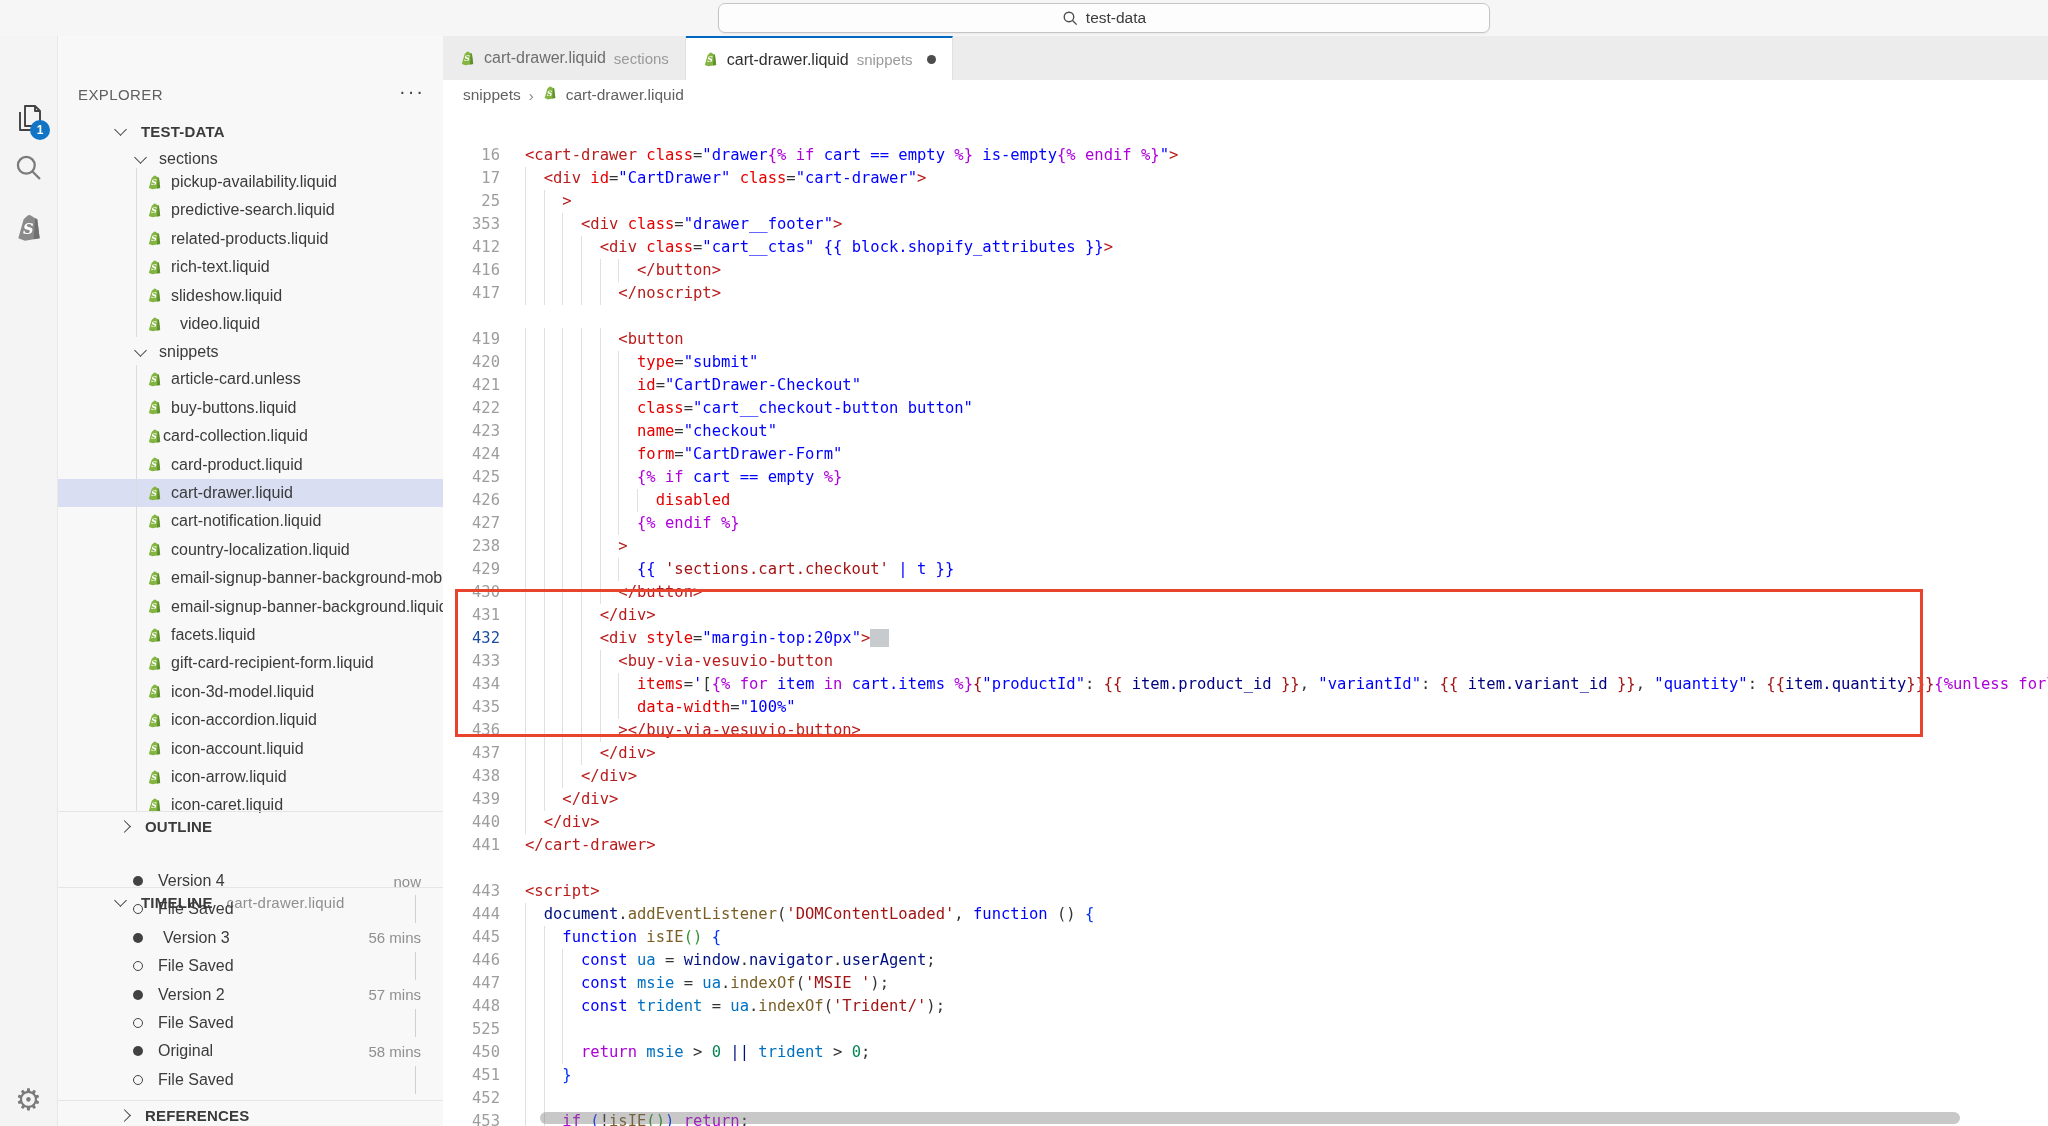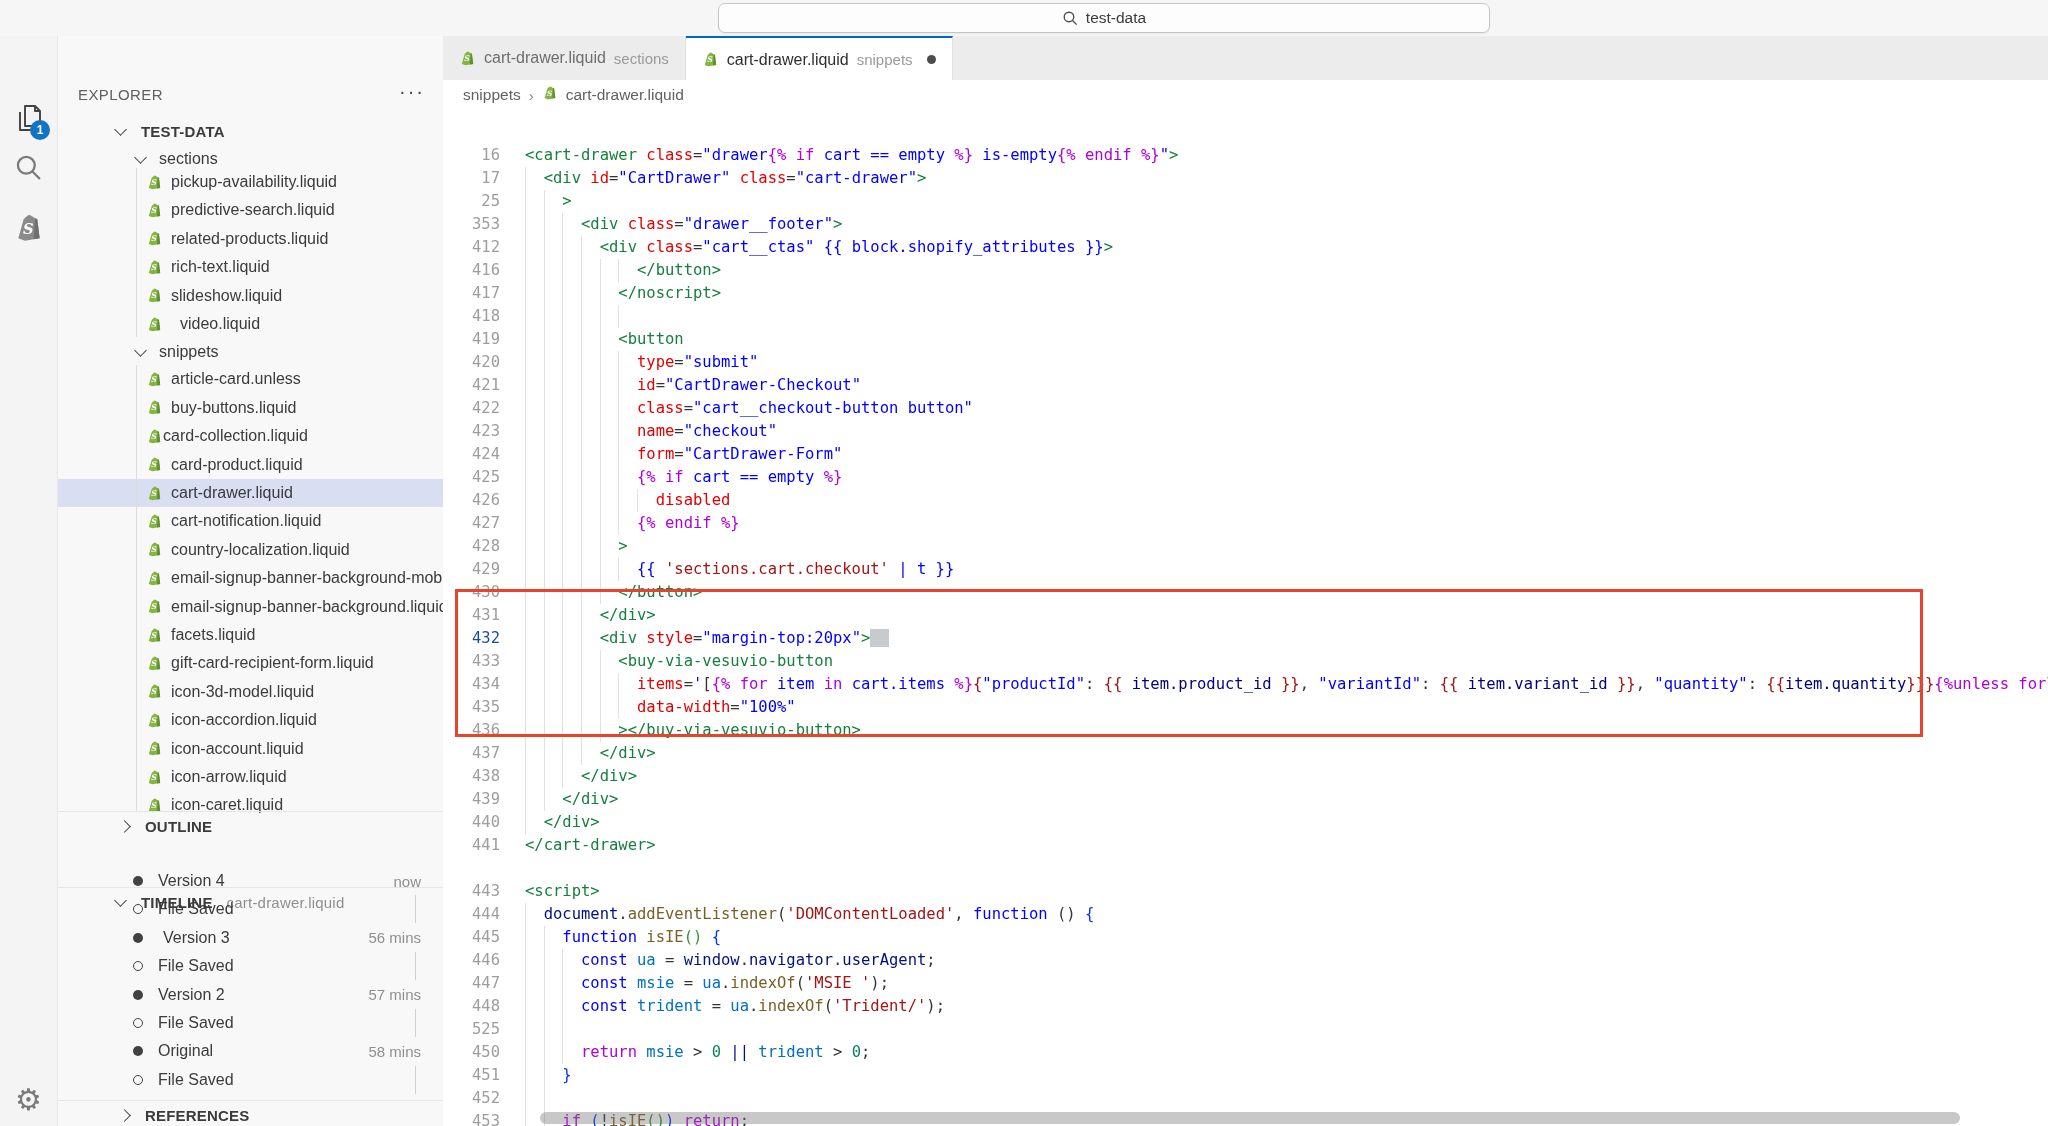--- a/index.html
+++ b/index.html
@@ -45,21 +45,21 @@
               gap:8px;padding-left:20px;font-size:15.5px;color:#616161;box-sizing:border-box;}
   .bc-sep{color:#8a8a8a;font-size:15px;}
   
   .code{position:absolute;left:0;top:72px;width:1605px;height:1018px;font-family:"DejaVu Sans Mono", monospace;
         font-size:15.5px;line-height:23px;}
   .row{position:absolute;left:0;width:1605px;height:23px;white-space:pre;}
   .ln{position:absolute;left:0;width:57px;text-align:right;color:#9d9d9d;}
   .ln.active{color:#1b4d9e;}
   .lc{position:absolute;left:82px;top:0;}
   .ig{position:absolute;top:0;height:23px;width:0;border-left:1px solid #e0e0e0;}
-  .tk-tag{color:#15803d}.tk-attr{color:#e50000}.tk-str{color:#0000ff}.tk-liq{color:#af00db}
+  .tk-tag{color:#b91c1c}.tk-attr{color:#e50000}.tk-str{color:#0000ff}.tk-liq{color:#af00db}
   .tk-mar{color:#a31515}.tk-sstr{color:#a31515}.tk-navy{color:#000080}.tk-doc{color:#001080}
   .tk-fn{color:#795e26}.tk-kw{color:#0000ff}.tk-ctl{color:#af00db}.tk-var{color:#0070c1}
   .tk-num{color:#098658}.tk-pun{color:#333333}.tk-brc1{color:#0431fa}.tk-brc2{color:#319331}
   .tk-ghost{background:#c8cbce;color:transparent;}
   .annotation-box{position:absolute;border:3.5px solid #e8432c;pointer-events:none;}
   .hscrollbar{position:absolute;background:rgba(110,110,110,.38);border-radius:6px;}
 </style>
 </head>
 <body>
 
@@ -391,31 +391,30 @@
       <span>cart-drawer.liquid</span>
     </div>
     <div class="code" id="code">
         <div class="row" style="top: 36px;"><span class="ln">16</span><span class="lc"><span class="tk-tag">&lt;cart-drawer</span><span class="tk-attr"> class</span><span class="tk-pun">=</span><span class="tk-str">"drawer</span><span class="tk-liq">{% if</span><span class="tk-str"> cart == empty </span><span class="tk-liq">%}</span><span class="tk-str"> is-empty</span><span class="tk-liq">{% endif %}</span><span class="tk-str">"</span><span class="tk-tag">&gt;</span></span></div>
         <div class="row" style="top: 59px;"><span class="ln">17</span><span class="ig" style="left: 82px;"></span><span class="lc">  <span class="tk-tag">&lt;div</span><span class="tk-attr"> id</span><span class="tk-pun">=</span><span class="tk-str">"CartDrawer"</span><span class="tk-attr"> class</span><span class="tk-pun">=</span><span class="tk-str">"cart-drawer"</span><span class="tk-tag">&gt;</span></span></div>
         <div class="row" style="top: 82px;"><span class="ln">25</span><span class="ig" style="left: 82px;"></span><span class="ig" style="left: 100.66px;"></span><span class="lc">    <span class="tk-tag">&gt;</span></span></div>
         <div class="row" style="top: 105px;"><span class="ln">353</span><span class="ig" style="left: 82px;"></span><span class="ig" style="left: 100.66px;"></span><span class="ig" style="left: 119.32px;"></span><span class="lc">      <span class="tk-tag">&lt;div</span><span class="tk-attr"> class</span><span class="tk-pun">=</span><span class="tk-str">"drawer__footer"</span><span class="tk-tag">&gt;</span></span></div>
         <div class="row" style="top: 128px;"><span class="ln">412</span><span class="ig" style="left: 82px;"></span><span class="ig" style="left: 100.66px;"></span><span class="ig" style="left: 119.32px;"></span><span class="ig" style="left: 137.98px;"></span><span class="lc">        <span class="tk-tag">&lt;div</span><span class="tk-attr"> class</span><span class="tk-pun">=</span><span class="tk-str">"cart__ctas"</span><span class="tk-pun"> </span><span class="tk-str">{{ block.shopify_attributes }}</span><span class="tk-tag">&gt;</span></span></div>
         <div class="row" style="top: 151px;"><span class="ln">416</span><span class="ig" style="left: 82px;"></span><span class="ig" style="left: 100.66px;"></span><span class="ig" style="left: 119.32px;"></span><span class="ig" style="left: 137.98px;"></span><span class="ig" style="left: 156.64px;"></span><span class="ig" style="left: 175.3px;"></span><span class="lc">            <span class="tk-tag">&lt;/button&gt;</span></span></div>
         <div class="row" style="top: 174px;"><span class="ln">417</span><span class="ig" style="left: 82px;"></span><span class="ig" style="left: 100.66px;"></span><span class="ig" style="left: 119.32px;"></span><span class="ig" style="left: 137.98px;"></span><span class="ig" style="left: 156.64px;"></span><span class="lc">          <span class="tk-tag">&lt;/noscript&gt;</span></span></div>
-        <div class="row" style="top: 197px;"><span class="ln">418</span><span class="ig" style="left: 82px;"></span><span class="ig" style="left: 100.66px;"></span><span class="ig" style="left: 119.32px;"></span><span class="ig" style="left: 137.98px;"></span><span class="ig" style="left: 156.64px;"></span><span class="ig" style="left: 175.3px;"></span><span class="lc">            </span></div>
         <div class="row" style="top: 220px;"><span class="ln">419</span><span class="ig" style="left: 82px;"></span><span class="ig" style="left: 100.66px;"></span><span class="ig" style="left: 119.32px;"></span><span class="ig" style="left: 137.98px;"></span><span class="ig" style="left: 156.64px;"></span><span class="lc">          <span class="tk-tag">&lt;button</span></span></div>
         <div class="row" style="top: 243px;"><span class="ln">420</span><span class="ig" style="left: 82px;"></span><span class="ig" style="left: 100.66px;"></span><span class="ig" style="left: 119.32px;"></span><span class="ig" style="left: 137.98px;"></span><span class="ig" style="left: 156.64px;"></span><span class="ig" style="left: 175.3px;"></span><span class="lc">            <span class="tk-attr">type</span><span class="tk-pun">=</span><span class="tk-str">"submit"</span></span></div>
         <div class="row" style="top: 266px;"><span class="ln">421</span><span class="ig" style="left: 82px;"></span><span class="ig" style="left: 100.66px;"></span><span class="ig" style="left: 119.32px;"></span><span class="ig" style="left: 137.98px;"></span><span class="ig" style="left: 156.64px;"></span><span class="ig" style="left: 175.3px;"></span><span class="lc">            <span class="tk-attr">id</span><span class="tk-pun">=</span><span class="tk-str">"CartDrawer-Checkout"</span></span></div>
         <div class="row" style="top: 289px;"><span class="ln">422</span><span class="ig" style="left: 82px;"></span><span class="ig" style="left: 100.66px;"></span><span class="ig" style="left: 119.32px;"></span><span class="ig" style="left: 137.98px;"></span><span class="ig" style="left: 156.64px;"></span><span class="ig" style="left: 175.3px;"></span><span class="lc">            <span class="tk-attr">class</span><span class="tk-pun">=</span><span class="tk-str">"cart__checkout-button button"</span></span></div>
         <div class="row" style="top: 312px;"><span class="ln">423</span><span class="ig" style="left: 82px;"></span><span class="ig" style="left: 100.66px;"></span><span class="ig" style="left: 119.32px;"></span><span class="ig" style="left: 137.98px;"></span><span class="ig" style="left: 156.64px;"></span><span class="ig" style="left: 175.3px;"></span><span class="lc">            <span class="tk-attr">name</span><span class="tk-pun">=</span><span class="tk-str">"checkout"</span></span></div>
         <div class="row" style="top: 335px;"><span class="ln">424</span><span class="ig" style="left: 82px;"></span><span class="ig" style="left: 100.66px;"></span><span class="ig" style="left: 119.32px;"></span><span class="ig" style="left: 137.98px;"></span><span class="ig" style="left: 156.64px;"></span><span class="ig" style="left: 175.3px;"></span><span class="lc">            <span class="tk-attr">form</span><span class="tk-pun">=</span><span class="tk-str">"CartDrawer-Form"</span></span></div>
         <div class="row" style="top: 358px;"><span class="ln">425</span><span class="ig" style="left: 82px;"></span><span class="ig" style="left: 100.66px;"></span><span class="ig" style="left: 119.32px;"></span><span class="ig" style="left: 137.98px;"></span><span class="ig" style="left: 156.64px;"></span><span class="ig" style="left: 175.3px;"></span><span class="lc">            <span class="tk-liq">{% if</span><span class="tk-str"> cart == empty </span><span class="tk-liq">%}</span></span></div>
         <div class="row" style="top: 381px;"><span class="ln">426</span><span class="ig" style="left: 82px;"></span><span class="ig" style="left: 100.66px;"></span><span class="ig" style="left: 119.32px;"></span><span class="ig" style="left: 137.98px;"></span><span class="ig" style="left: 156.64px;"></span><span class="ig" style="left: 175.3px;"></span><span class="ig" style="left: 193.96px;"></span><span class="lc">              <span class="tk-attr">disabled</span></span></div>
         <div class="row" style="top: 404px;"><span class="ln">427</span><span class="ig" style="left: 82px;"></span><span class="ig" style="left: 100.66px;"></span><span class="ig" style="left: 119.32px;"></span><span class="ig" style="left: 137.98px;"></span><span class="ig" style="left: 156.64px;"></span><span class="ig" style="left: 175.3px;"></span><span class="lc">            <span class="tk-liq">{% endif %}</span></span></div>
-        <div class="row" style="top: 427px;"><span class="ln">428</span><span class="ig" style="left: 82px;"></span><span class="ig" style="left: 100.66px;"></span><span class="ig" style="left: 119.32px;"></span><span class="ig" style="left: 137.98px;"></span><span class="ig" style="left: 156.64px;"></span><span class="lc">          <span class="tk-tag">&gt;</span></span></div>
+        <div class="row" style="top: 427px;"><span class="ln">238</span><span class="ig" style="left: 82px;"></span><span class="ig" style="left: 100.66px;"></span><span class="ig" style="left: 119.32px;"></span><span class="ig" style="left: 137.98px;"></span><span class="ig" style="left: 156.64px;"></span><span class="lc">          <span class="tk-tag">&gt;</span></span></div>
         <div class="row" style="top: 450px;"><span class="ln">429</span><span class="ig" style="left: 82px;"></span><span class="ig" style="left: 100.66px;"></span><span class="ig" style="left: 119.32px;"></span><span class="ig" style="left: 137.98px;"></span><span class="ig" style="left: 156.64px;"></span><span class="ig" style="left: 175.3px;"></span><span class="lc">            <span class="tk-str">{{ </span><span class="tk-sstr">'sections.cart.checkout'</span><span class="tk-str"> | t }}</span></span></div>
         <div class="row" style="top: 473px;"><span class="ln">430</span><span class="ig" style="left: 82px;"></span><span class="ig" style="left: 100.66px;"></span><span class="ig" style="left: 119.32px;"></span><span class="ig" style="left: 137.98px;"></span><span class="ig" style="left: 156.64px;"></span><span class="lc">          <span class="tk-tag">&lt;/button&gt;</span></span></div>
         <div class="row" style="top: 496px;"><span class="ln">431</span><span class="ig" style="left: 82px;"></span><span class="ig" style="left: 100.66px;"></span><span class="ig" style="left: 119.32px;"></span><span class="ig" style="left: 137.98px;"></span><span class="lc">        <span class="tk-tag">&lt;/div&gt;</span></span></div>
         <div class="row" style="top: 519px;"><span class="ln active">432</span><span class="ig" style="left: 82px;"></span><span class="ig" style="left: 100.66px;"></span><span class="ig" style="left: 119.32px;"></span><span class="ig" style="left: 137.98px;"></span><span class="lc">        <span class="tk-tag">&lt;div</span><span class="tk-attr"> style</span><span class="tk-pun">=</span><span class="tk-str">"margin-top:20px"</span><span class="tk-tag">&gt;</span><span class="tk-ghost">  </span></span></div>
         <div class="row" style="top: 542px;"><span class="ln">433</span><span class="ig" style="left: 82px;"></span><span class="ig" style="left: 100.66px;"></span><span class="ig" style="left: 119.32px;"></span><span class="ig" style="left: 137.98px;"></span><span class="ig" style="left: 156.64px;"></span><span class="lc">          <span class="tk-tag">&lt;buy-via-vesuvio-button</span></span></div>
         <div class="row" style="top: 565px;"><span class="ln">434</span><span class="ig" style="left: 82px;"></span><span class="ig" style="left: 100.66px;"></span><span class="ig" style="left: 119.32px;"></span><span class="ig" style="left: 137.98px;"></span><span class="ig" style="left: 156.64px;"></span><span class="ig" style="left: 175.3px;"></span><span class="lc">            <span class="tk-attr">items</span><span class="tk-pun">=</span><span class="tk-str">'</span><span class="tk-pun">[</span><span class="tk-liq">{% for</span><span class="tk-str"> item </span><span class="tk-liq">in</span><span class="tk-str"> cart.items </span><span class="tk-liq">%}</span><span class="tk-mar">{</span><span class="tk-str">"productId"</span><span class="tk-pun">: </span><span class="tk-mar">{{</span><span class="tk-navy"> item.product_id </span><span class="tk-mar">}}</span><span class="tk-pun">, </span><span class="tk-str">"variantId"</span><span class="tk-pun">: </span><span class="tk-mar">{{</span><span class="tk-navy"> item.variant_id </span><span class="tk-mar">}}</span><span class="tk-pun">, </span><span class="tk-str">"quantity"</span><span class="tk-pun">: </span><span class="tk-mar">{{</span><span class="tk-navy">item.quantity</span><span class="tk-mar">}}}</span><span class="tk-liq">{%unless forl</span></span></div>
         <div class="row" style="top: 588px;"><span class="ln">435</span><span class="ig" style="left: 82px;"></span><span class="ig" style="left: 100.66px;"></span><span class="ig" style="left: 119.32px;"></span><span class="ig" style="left: 137.98px;"></span><span class="ig" style="left: 156.64px;"></span><span class="ig" style="left: 175.3px;"></span><span class="lc">            <span class="tk-attr">data-width</span><span class="tk-pun">=</span><span class="tk-str">"100%"</span></span></div>
         <div class="row" style="top: 611px;"><span class="ln">436</span><span class="ig" style="left: 82px;"></span><span class="ig" style="left: 100.66px;"></span><span class="ig" style="left: 119.32px;"></span><span class="ig" style="left: 137.98px;"></span><span class="ig" style="left: 156.64px;"></span><span class="lc">          <span class="tk-tag">&gt;&lt;/buy-via-vesuvio-button&gt;</span></span></div>
         <div class="row" style="top: 634px;"><span class="ln">437</span><span class="ig" style="left: 82px;"></span><span class="ig" style="left: 100.66px;"></span><span class="ig" style="left: 119.32px;"></span><span class="ig" style="left: 137.98px;"></span><span class="lc">        <span class="tk-tag">&lt;/div&gt;</span></span></div>
         <div class="row" style="top: 657px;"><span class="ln">438</span><span class="ig" style="left: 82px;"></span><span class="ig" style="left: 100.66px;"></span><span class="ig" style="left: 119.32px;"></span><span class="lc">      <span class="tk-tag">&lt;/div&gt;</span></span></div>

